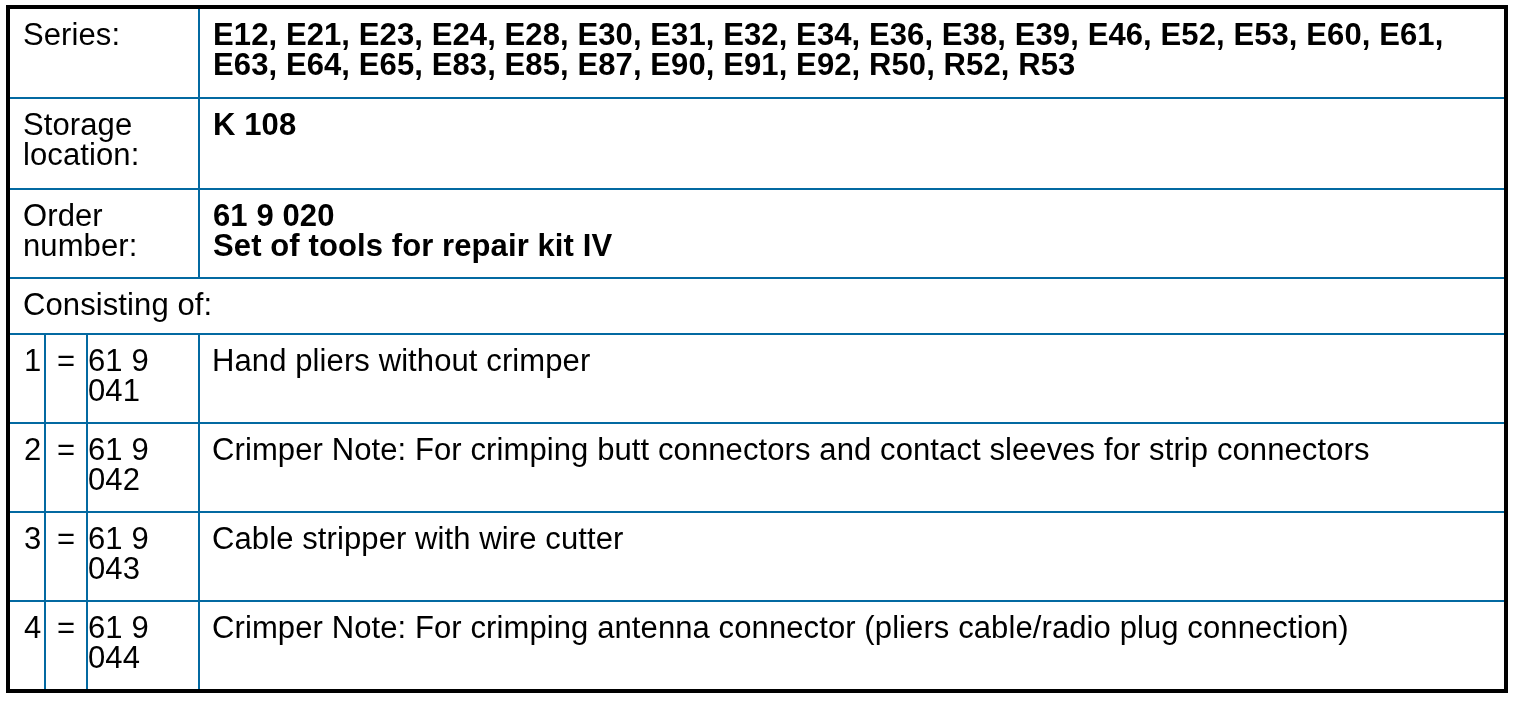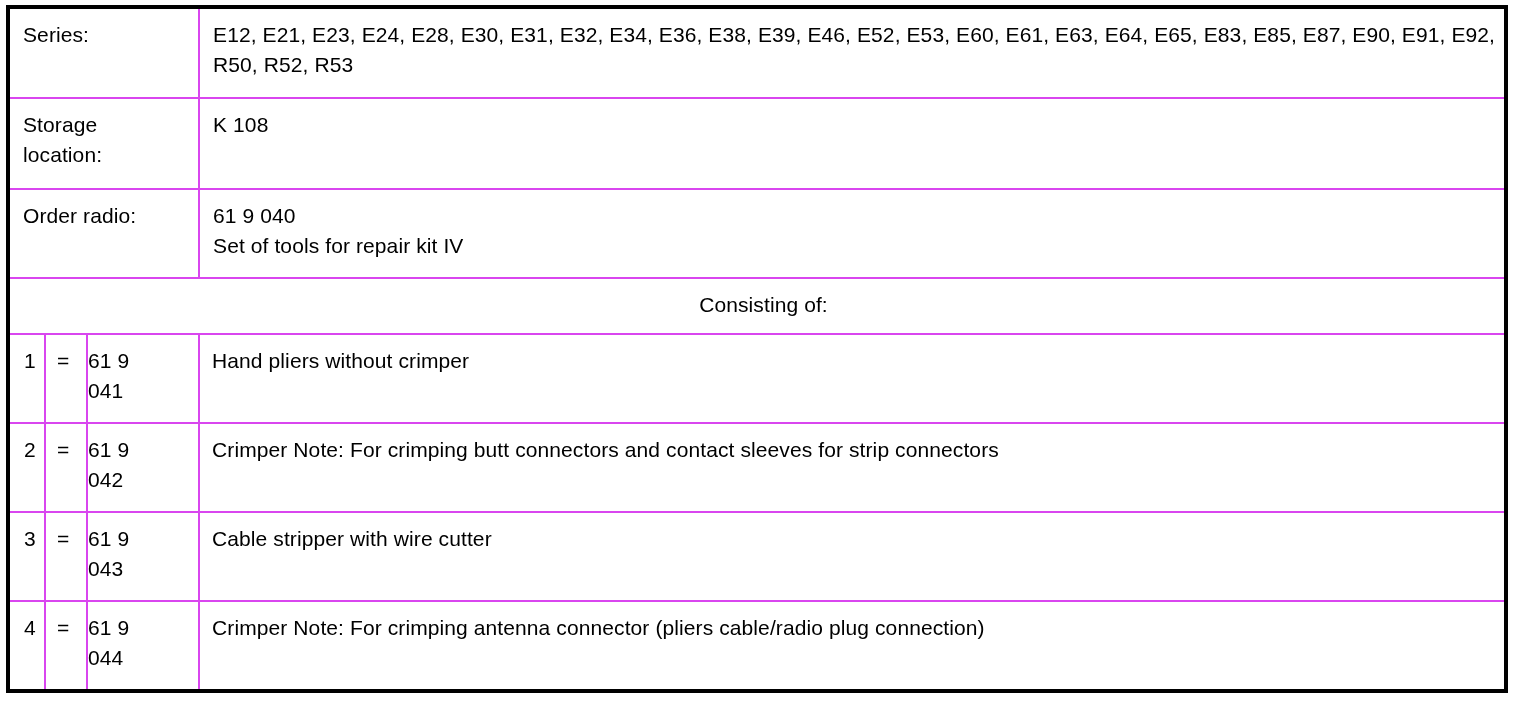--- a/index.html
+++ b/index.html
@@ -31,65 +31,66 @@
     top: 5px;
     width: 1502px;          
     height: 688px;          
     box-sizing: border-box;
     border: 4px solid #000000;
     border-collapse: collapse;
     table-layout: fixed;
     background: #ffffff;
   }
   #tool-table td {
-    border: 2px solid #d946ef;
+    border: 2px solid #0369a1;
     vertical-align: top;
     padding: 0;
     background: #ffffff;
   }
 
   
   .cell {
     padding: 11px 0 6px 13px;
-    font-size: 21px;
+    font-size: 31px;
     line-height: 30px;
     letter-spacing: 0.1px;
     white-space: pre-line;
   }
   .cell.num {
     padding-left: 14px;
   }
   .cell.eq {
     padding-left: 11px;
   }
   .cell.part {
     padding-left: 0;
   }
   .cell.desc {
     padding-left: 12px;
   }
   .cell.value {
     padding-left: 13px;
+    font-weight: bold;
   }
 
   
   col.c-num   { width: 37px;  }
   col.c-eq    { width: 42px;  }
   col.c-part  { width: 112px; }
   col.c-desc  { width: auto;  }
 
   
   .label-cell { width: 191px; }
 
   
   tr.r-series     td { height: 84px; }
   tr.r-storage    td { height: 85px; }
   tr.r-si         td { height: 53px; }
   tr.r-order      td { height: 83px; }
-  tr.r-consisting td { height: 51px; text-align: center; }
+  tr.r-consisting td { height: 51px; }
   tr.r-item       td { height: 83px; }
 
   
   #tool-table tr:first-child td { border-top: none; }
   #tool-table tr:last-child  td { border-bottom: none; }
   #tool-table td:first-child  { border-left: none; }
   #tool-table td:last-child   { border-right: none; }
 </style>
 </head>
 <body>
@@ -120,24 +121,24 @@
 location:</div>
         </td>
         <td>
           <div class="cell value">K 108</div>
         </td>
       </tr>
 
 
       <tr class="r-order">
         <td class="label-cell" colspan="3">
-          <div class="cell">Order radio:</div>
-        </td>
-        <td>
-          <div class="cell value">61 9 040
+          <div class="cell">Order number:</div>
+        </td>
+        <td>
+          <div class="cell value">61 9 020
 Set of tools for repair kit IV</div>
         </td>
       </tr>
 
       <tr class="r-consisting">
         <td colspan="4">
           <div class="cell">Consisting of:</div>
         </td>
       </tr>
 

